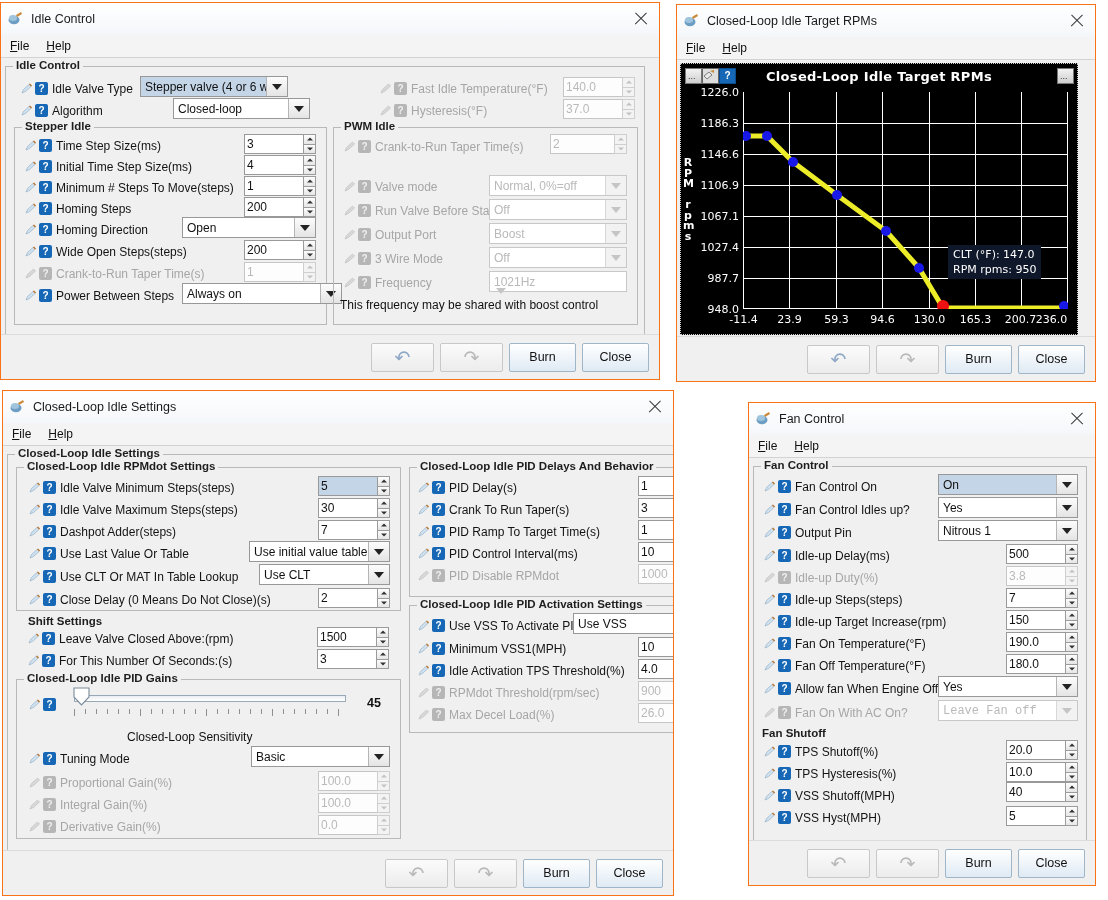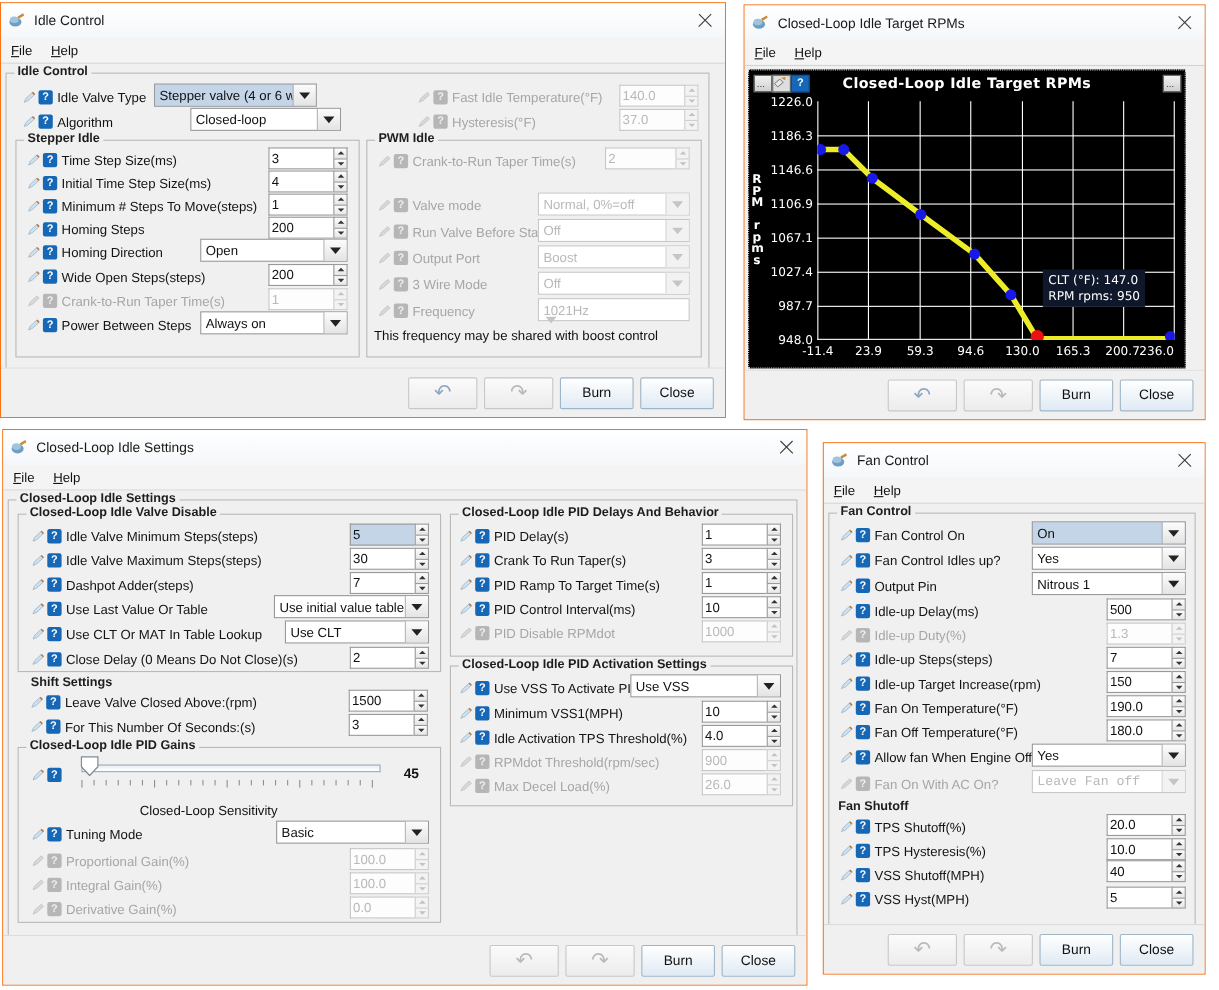--- a/index.html
+++ b/index.html
@@ -340,21 +340,21 @@
           <div class="row" style="left:10px;top:158px;">
             <span class="pencil">
                 <svg width="12" height="12" viewBox="0 0 12 12">
                   <path d="M1 10 L2.5 6.5 L8.5 1 L10.5 3 L4.5 8.5 Z" fill="#cfe0ef" stroke="#8aa9c2" stroke-width=".6"></path>
                   <path d="M8.5 1 L10.5 3" stroke="#c0762e" stroke-width="1.4"></path>
                 </svg>
               </span>
             <span class="qmark">?</span>
             <span class="rowlabel">Power Between Steps</span>
           </div>
-          <div class="combo" style="left:167px;top:155px;width:134px;">
+          <div class="combo" style="left:167px;top:155px;width:160px;">
             <span class="cval">Always on</span>
             <span class="carrow"></span>
           </div>
         </div>
 
         <div class="group" style="left:327px;top:60px;width:305px;height:198px;">
           <span class="glabel">PWM Idle</span>
 
           <div class="row dis" style="left:10px;top:9px;">
             <span class="pencil">
@@ -572,21 +572,21 @@
       <div class="btn wide">
           <span>Burn</span>
         </div>
       <div class="btn wide">
           <span>Close</span>
         </div>
     </div>
   </div>
 </div>
 
-<div class="win" style="left:2px;top:390px;width:732px;height:506px;">
+<div class="win" style="left:2px;top:390px;width:672px;height:506px;">
   <div class="win-inner">
     <div class="titlebar">
       <span class="tb-icon">
         <svg width="17" height="17" viewBox="0 0 17 17">
             <ellipse cx="7" cy="9" rx="5.5" ry="4.2" fill="#6e9ec4"></ellipse>
             <ellipse cx="6" cy="7" rx="4" ry="3" fill="#9fc4de"></ellipse>
             <path d="M9 4 L14 1 L15 3 L10 6 Z" fill="#c98a3a"></path>
           </svg>
       </span>
       <span class="tb-title">Closed-Loop Idle Settings</span>
@@ -595,21 +595,21 @@
     <div class="menubar">
       <span><u>F</u>ile</span>
       <span><u>H</u>elp</span>
     </div>
     <div class="body-area">
 
       <div class="group" style="left:4px;top:8px;width:718px;height:400px;">
         <span class="glabel">Closed-Loop Idle Settings</span>
 
         <div class="group" style="left:8px;top:12px;width:385px;height:144px;">
-          <span class="glabel">Closed-Loop Idle Valve Disable</span>
+          <span class="glabel">Closed-Loop Idle RPMdot Settings</span>
 
           <div class="row" style="left:12px;top:10px;">
             <span class="pencil">
                 <svg width="12" height="12" viewBox="0 0 12 12">
                   <path d="M1 10 L2.5 6.5 L8.5 1 L10.5 3 L4.5 8.5 Z" fill="#cfe0ef" stroke="#8aa9c2" stroke-width=".6"></path>
                   <path d="M8.5 1 L10.5 3" stroke="#c0762e" stroke-width="1.4"></path>
                 </svg>
               </span>
             <span class="qmark">?</span>
             <span class="rowlabel">Idle Valve Minimum Steps(steps)</span>
@@ -1150,21 +1150,21 @@
         <div class="row dis" style="left:10px;top:101px;">
           <span class="pencil">
               <svg width="12" height="12" viewBox="0 0 12 12">
                 <path d="M1 10 L2.5 6.5 L8.5 1 L10.5 3 L4.5 8.5 Z" fill="#d8d8d8" stroke="#bbb" stroke-width=".6"></path>
               </svg>
             </span>
           <span class="qmark">?</span>
           <span class="rowlabel">Idle-up Duty(%)</span>
         </div>
         <div class="spin dis" style="left:252px;top:99px;width:72px;">
-          <span class="txt">1.3</span>
+          <span class="txt">3.8</span>
           <span class="btns">
               <div></div>
               <div></div>
             </span>
         </div>
 
         <div class="row" style="left:10px;top:123px;">
           <span class="pencil">
               <svg width="12" height="12" viewBox="0 0 12 12">
                 <path d="M1 10 L2.5 6.5 L8.5 1 L10.5 3 L4.5 8.5 Z" fill="#cfe0ef" stroke="#8aa9c2" stroke-width=".6"></path>

